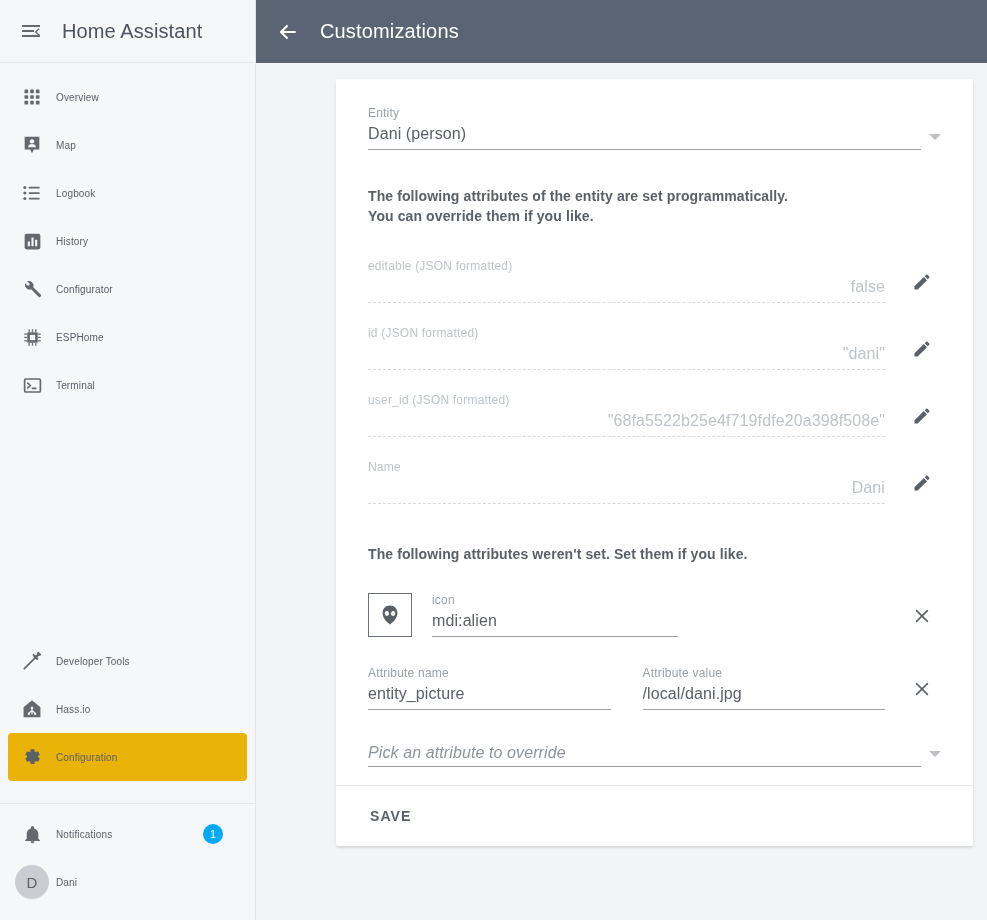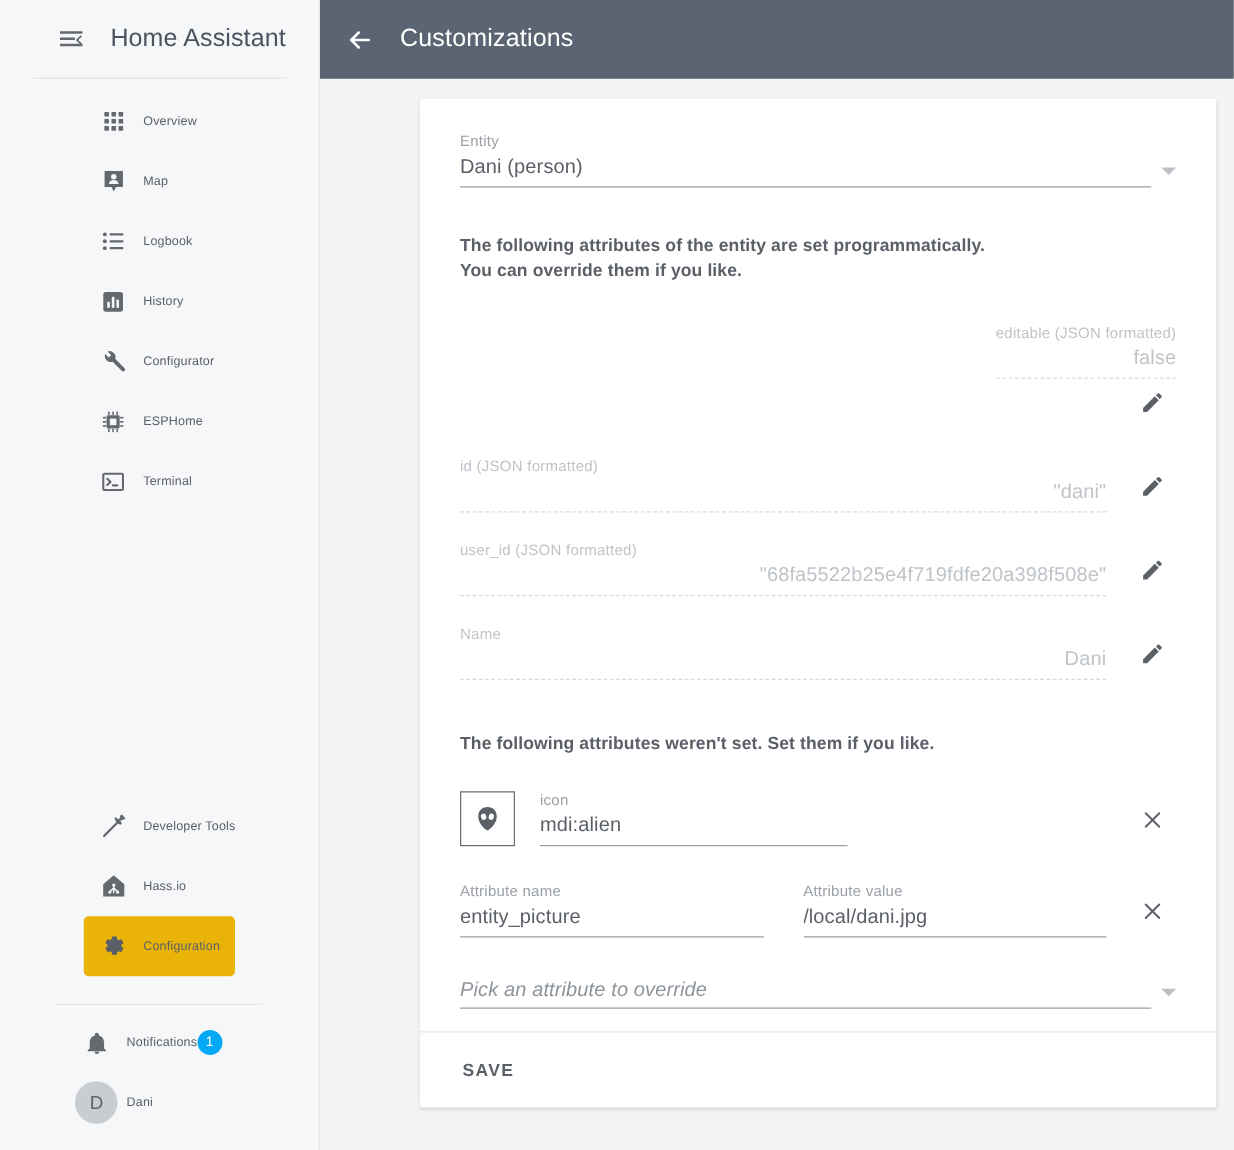--- a/index.html
+++ b/index.html
@@ -11,21 +11,20 @@
   }
   #app { display: flex; width: 987px; height: 920px; }
 
   
   #sidebar {
     width: 256px; height: 920px;
     background: #f6f7f8;
     border-right: 1px solid #e3e5e8;
     display: flex; flex-direction: column;
     flex: 0 0 256px;
-    align-items: center;
   }
   .sb-header {
     height: 63px; flex: 0 0 63px;
     display: flex; align-items: center;
     border-bottom: 1px solid #e3e5e8;
     background: #f6f7f8;
   }
   .menu-btn {
     width: 62px; height: 63px;
     display: flex; align-items: center; justify-content: center;
@@ -357,21 +356,21 @@
             <div class="fld underline-thin" style="flex:1 1 auto;">
               <div class="fld-label">Entity</div>
               <div class="fld-value">Dani (person)</div>
             </div>
             <div class="caret"></div>
           </div>
 
           <div class="note" style="margin-top:36px; white-space:pre-line;">The following attributes of the entity are set programmatically.
 You can override them if you like.</div>
 
-          <div class="attr-row" style="margin-top:32px;flex-direction:column;">
+          <div class="attr-row" style="margin-top:32px;">
             <div class="fld underline-dashed">
               <div class="fld-label dim">editable (JSON formatted)</div>
               <div class="fld-value dim">false</div>
             </div>
             <div class="icon-btn">
               <svg width="20" height="20" viewBox="0 0 24 24" fill="#5b6068">
                   <path d="M3 17.2V21h3.8L18 9.8 14.2 6 3 17.2zM20.7 6.9c.4-.4.4-1 0-1.4l-2.2-2.2c-.4-.4-1-.4-1.4 0l-1.8 1.8L18.9 8.7l1.8-1.8z"></path>
                 </svg>
             </div>
           </div>

